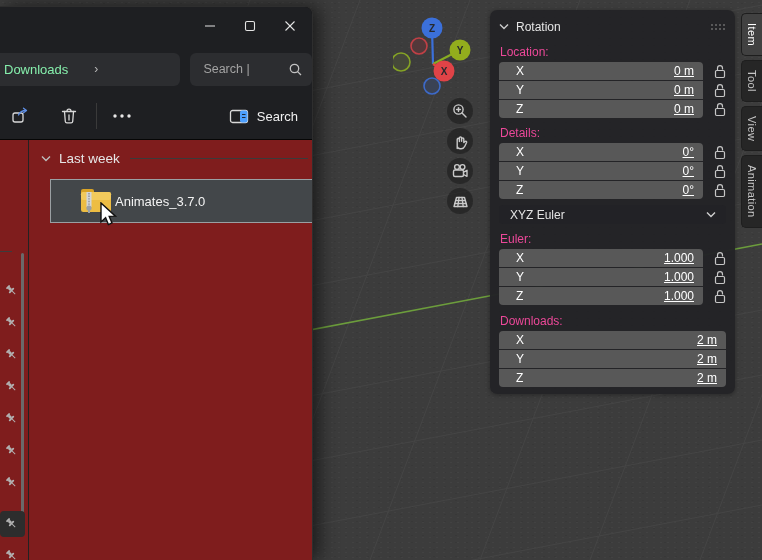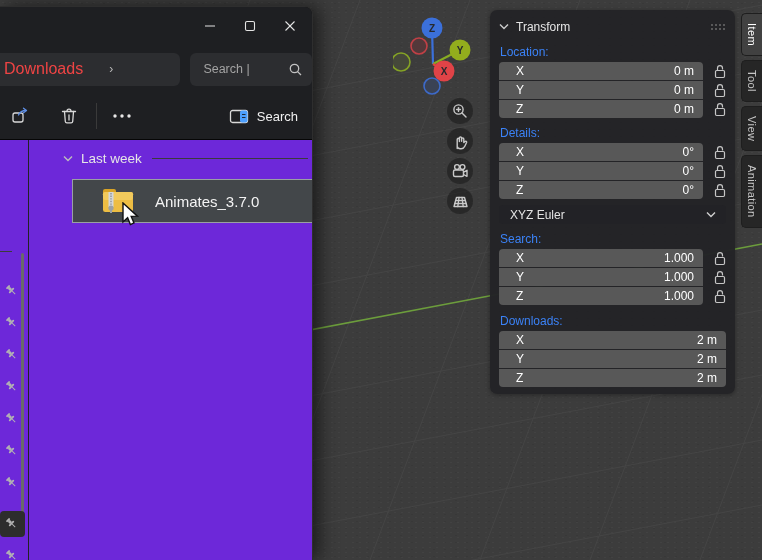--- a/index.html
+++ b/index.html
@@ -31,71 +31,71 @@
        padding:9px 4px;margin-bottom:4px;letter-spacing:.4px;}
   .tab.active{background:#414141;color:#ffffff;}
 
   
   #npanel{position:absolute;left:490px;top:10px;width:245px;height:384px;box-sizing:border-box;
           background:rgba(35,35,38,.97);border-radius:7px;padding:6px 9px 8px;
           font-size:12px;color:#d8d8d8;box-shadow:0 1px 5px rgba(0,0,0,.35);}
   .phead{display:flex;align-items:center;gap:7px;height:21px;color:#e5e5e5;}
   .phead .hchev{flex:0 0 auto;}
   .pdots{margin-left:auto;opacity:.85;}
-  .plabel{margin:8px 0 3px 1px;color:#3b82f6;}
+  .plabel{margin:8px 0 3px 1px;color:#ec4899;}
   .prow{display:flex;align-items:center;margin-bottom:1px;}
   .pfield{flex:1;height:18px;background:#585858;display:flex;align-items:center;
           padding:0 9px 0 17px;color:#fff;}
   .prow.first .pfield{border-radius:4px 4px 0 0;}
   .prow.last .pfield{border-radius:0 0 4px 4px;}
-  .pval{margin-left:auto;}
+  .pval{margin-left:auto;text-decoration:underline;}
   .lockwrap{width:23px;display:flex;justify-content:flex-end;}
   .lockwrap svg{stroke:#c6c6c6;fill:none;stroke-width:1.2;}
   .pdrop{height:19px;background:#222226;border-radius:4px;display:flex;align-items:center;
          padding:0 10px 0 11px;margin-top:6px;color:#e3e3e3;}
   .pdrop svg{margin-left:auto;stroke:#cfcfcf;fill:none;stroke-width:1.4;}
 
   
   #explorer{position:absolute;left:0;top:6px;width:313px;height:554px;background:#151515;
             border:1px solid #2e2e2e;border-left:none;border-bottom:none;box-sizing:border-box;
             border-top-right-radius:8px;box-shadow:6px 0 18px rgba(0,0,0,.55);overflow:hidden;}
   .titlebar{height:38px;background:#1e1f22;display:flex;justify-content:flex-end;align-items:center;padding-right:2px;}
   .winbtn{width:40px;height:28px;display:flex;align-items:center;justify-content:center;}
   .winbtn svg{stroke:#e4e4e4;fill:none;stroke-width:1.1;}
   .addressrow{height:48px;background:#1e1f22;display:flex;align-items:center;}
   .addressbox{margin-left:-6px;width:192px;height:33px;background:#2c2d30;border-radius:6px;
               display:flex;align-items:center;padding:0 10px;box-sizing:border-box;}
-  .addressbox .crumb{color:#ef4444;font-size:16px;}
+  .addressbox .crumb{color:#86efac;font-size:13px;}
   .addressbox .crumbchev{color:#b9b9b9;font-size:12px;margin-left:26px;}
   .searchbox{margin-left:10px;width:125px;height:33px;background:#2c2d30;border-radius:6px;
              display:flex;align-items:center;padding:0 9px 0 13px;box-sizing:border-box;}
   .searchbox .stext{color:#a3a3a3;font-size:12.5px;white-space:nowrap;}
   .searchbox svg{margin-left:auto;stroke:#c2c2c2;fill:none;stroke-width:1.3;flex:0 0 auto;}
   .commandbar{height:47px;background:#1e1f22;border-bottom:1px solid #060606;
               display:flex;align-items:center;padding-left:8px;box-sizing:border-box;}
   .cmdicon{display:flex;align-items:center;justify-content:center;width:26px;height:26px;}
   .cmdicon svg{fill:none;stroke-width:1.3;stroke-linecap:round;stroke-linejoin:round;}
   .cmdsep{width:1px;height:26px;background:#3a3a3a;margin:0 12px 0 14px;}
   .detailsbtn{margin-left:auto;margin-right:14px;display:flex;align-items:center;gap:8px;}
   .detailsbtn .dlabel{color:#f0f0f0;font-size:13px;}
-  .mainarea{position:relative;height:421px;background:#6d28d9;display:flex;gap:22px;}
+  .mainarea{position:relative;height:421px;background:#7f1d1d;display:flex;}
   .navpane{position:relative;width:28px;flex:0 0 aupx;flex:0 0 28px;border-right:1px solid #222;}
   .pin{position:absolute;left:4px;width:16px;height:16px;}
   .pin svg{fill:#b3b3b3;}
   .pinhl{position:absolute;left:0;width:25px;height:26px;background:#2d2d2d;border-radius:4px;}
   .navscroll{position:absolute;left:21px;top:113px;width:3px;height:270px;background:#6a6a6a;border-radius:2px;}
   .navdiv{position:absolute;left:0;top:111px;width:12px;height:1px;background:#3c3c3c;}
   .content{position:relative;flex:1;}
   .grouphdr{position:absolute;left:12px;top:11px;right:4px;display:flex;align-items:center;}
   .grouphdr svg{stroke:#bdbdbd;fill:none;stroke-width:1.4;flex:0 0 auto;}
   .grouphdr .glabel{margin-left:8px;color:#e6e6e6;font-size:13.5px;}
   .grouphdr .gline{flex:1;height:1px;background:#3b3b3b;margin-left:10px;}
   .filerow{position:absolute;left:21px;top:39px;width:263px;height:44px;box-sizing:border-box;
            background:#43474a;border:1px solid #9aa0a3;display:flex;align-items:center;padding-left:29px;}
-  .filerow .fname{margin-left:20px;color:#f3f3f3;font-size:15px;}
+  .filerow .fname{margin-left:2px;color:#f3f3f3;font-size:13px;}
   #cursor{position:absolute;left:69px;top:62px;}
 </style>
 </head>
 <body>
 
 <div id="stage">
 
   <div id="viewport">
     <svg id="gridsvg" width="762" height="560">
       <g stroke="#464646" stroke-width="1" opacity="0.9">
@@ -168,21 +168,21 @@
       <div class="tab">Tool</div>
       <div class="tab">View</div>
       <div class="tab">Animation</div>
     </div>
 
     <div id="npanel">
       <div class="phead">
         <svg class="hchev" width="10" height="7">
           <polyline points="1,1.5 5,5.5 9,1.5" stroke="#cccccc" fill="none" stroke-width="1.4"></polyline>
         </svg>
-        <span>Transform</span>
+        <span>Rotation</span>
         <svg class="pdots" width="16" height="8">
           <g fill="#787878">
             <circle cx="2" cy="2" r="1"></circle>
               <circle cx="6" cy="2" r="1"></circle>
               <circle cx="10" cy="2" r="1"></circle>
               <circle cx="14" cy="2" r="1"></circle>
             <circle cx="2" cy="6" r="1"></circle>
               <circle cx="6" cy="6" r="1"></circle>
               <circle cx="10" cy="6" r="1"></circle>
               <circle cx="14" cy="6" r="1"></circle>
@@ -266,21 +266,21 @@
           </span>
       </div>
 
       <div class="pdrop">
         <span>XYZ Euler</span>
         <svg width="10" height="7">
             <polyline points="1,1.5 5,5.5 9,1.5"></polyline>
           </svg>
       </div>
 
-      <div class="plabel">Search:</div>
+      <div class="plabel">Euler:</div>
       <div class="prow first">
         <div class="pfield">
           <span class="pax">X</span>
           <span class="pval">1.000</span>
         </div>
         <span class="lockwrap">
             <svg width="12" height="15">
               <rect x="1.5" y="6.5" width="9" height="7" rx="1.2"></rect>
               <path d="M3.5 6.5 V4.2 a2.5 2.5 0 0 1 5 0 V5.4"></path>
             </svg>

